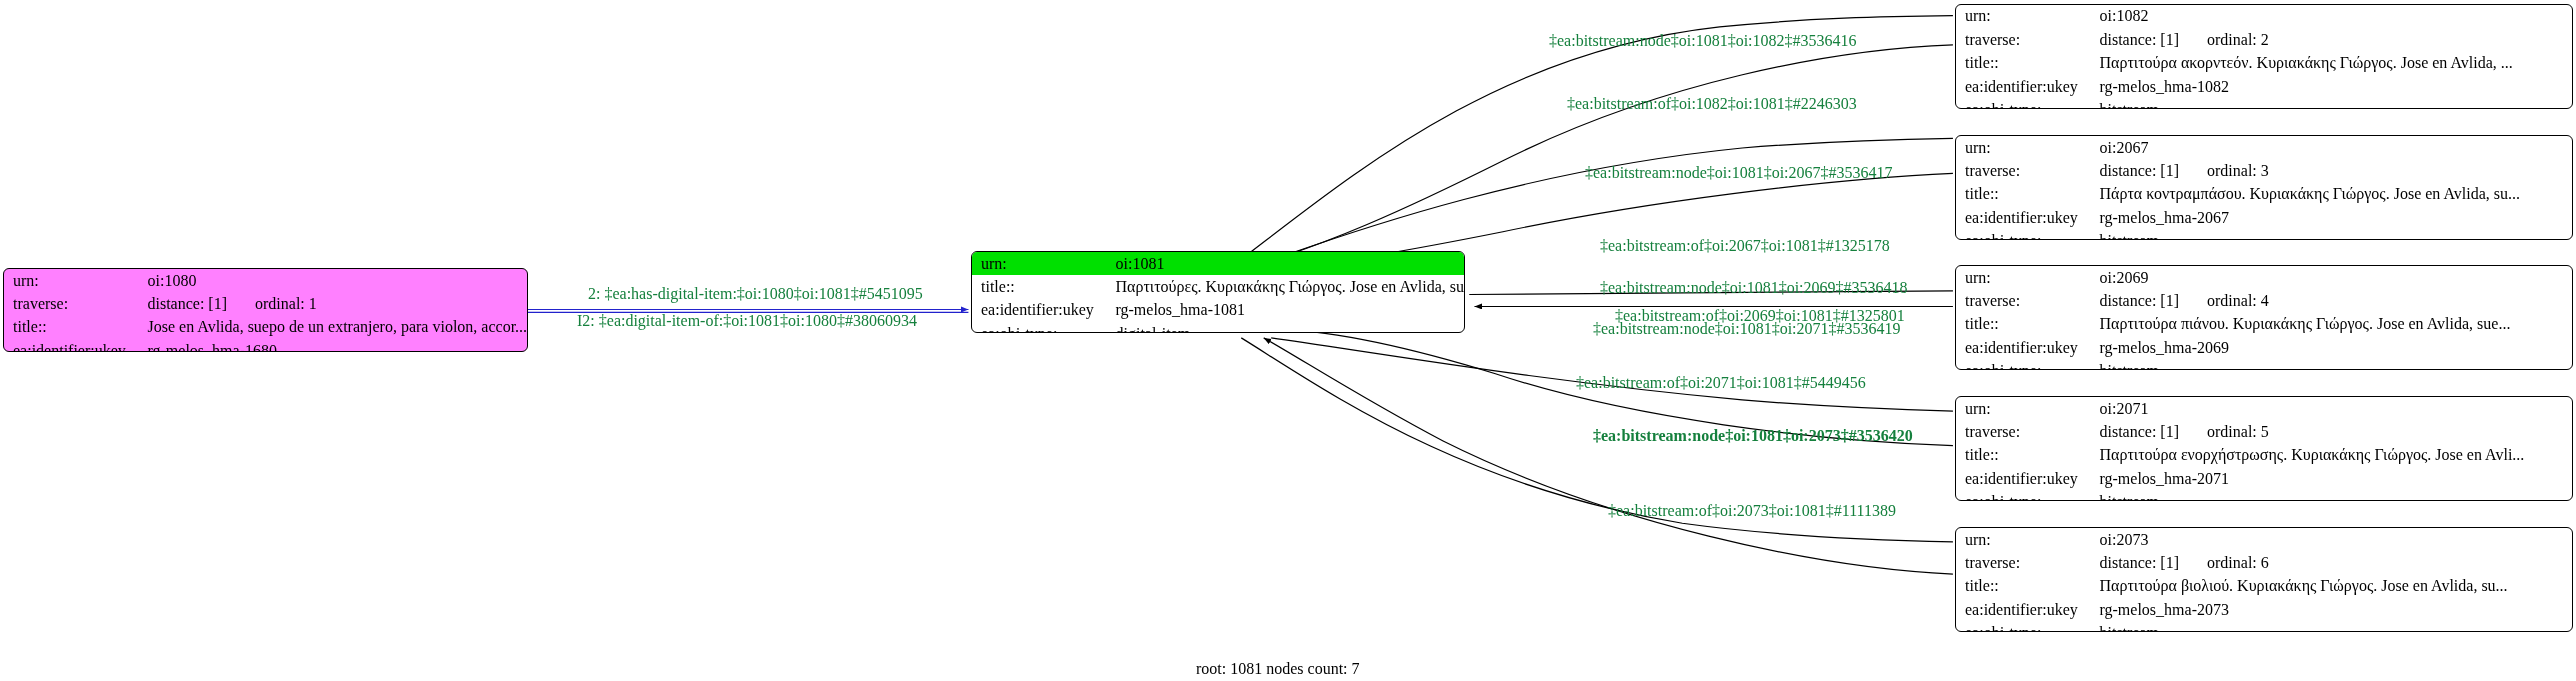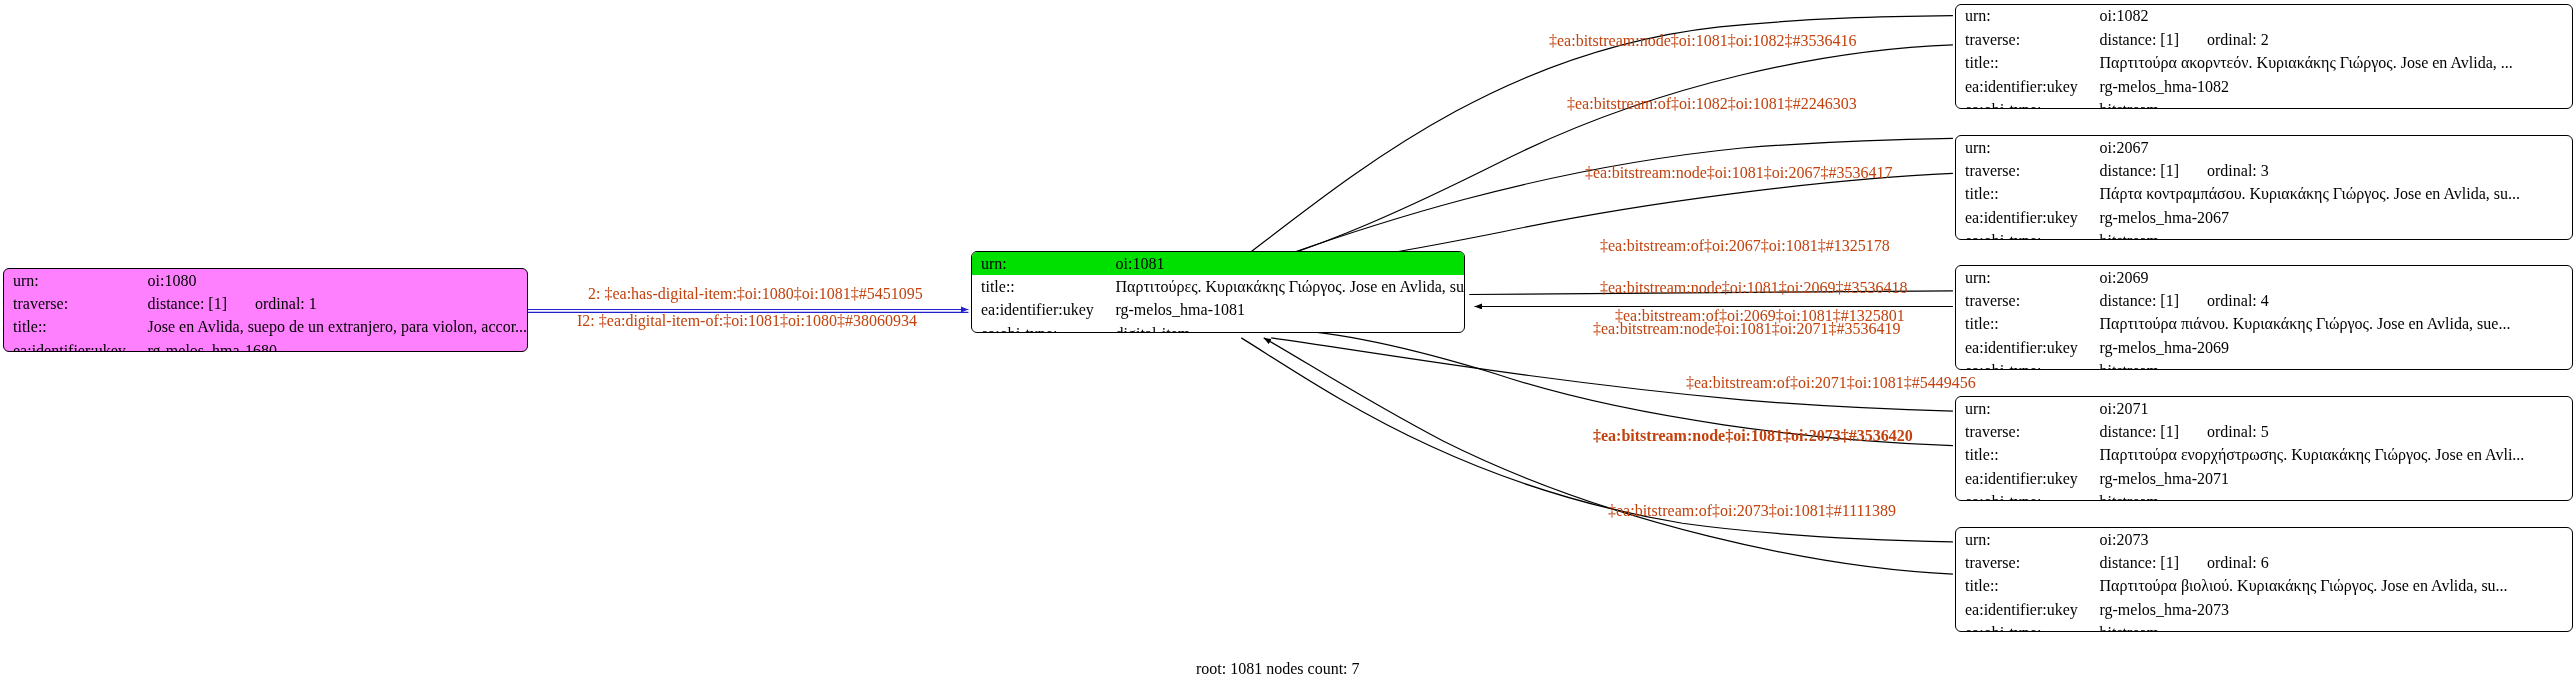--- a/index.html
+++ b/index.html
@@ -58,21 +58,21 @@
     background: #00e000;
   }
   .node .sep {
     display: inline-block;
     width: 28px;
   }
   .edge-label {
     position: absolute;
     font-size: 16px;
     line-height: 1.05;
-    color: #c2410c;
+    color: #15803d;
     white-space: nowrap;
     background: transparent;
   }
   .footer {
     position: absolute;
     font-size: 16px;
     color: #000000;
     white-space: nowrap;
   }
 </style>
@@ -323,21 +323,21 @@
   <div class="edge-label" style="left:1549px; top:33px;">‡ea:bitstream:node‡oi:1081‡oi:1082‡#3536416</div>
   <div class="edge-label" style="left:1567px; top:96px;">‡ea:bitstream:of‡oi:1082‡oi:1081‡#2246303</div>
 
   <div class="edge-label" style="left:1585px; top:165px;">‡ea:bitstream:node‡oi:1081‡oi:2067‡#3536417</div>
   <div class="edge-label" style="left:1600px; top:238px;">‡ea:bitstream:of‡oi:2067‡oi:1081‡#1325178</div>
 
   <div class="edge-label" style="left:1600px; top:280px;">‡ea:bitstream:node‡oi:1081‡oi:2069‡#3536418</div>
   <div class="edge-label" style="left:1615px; top:308px;">‡ea:bitstream:of‡oi:2069‡oi:1081‡#1325801</div>
 
   <div class="edge-label" style="left:1593px; top:321px;">‡ea:bitstream:node‡oi:1081‡oi:2071‡#3536419</div>
-  <div class="edge-label" style="left:1686px; top:375px;">‡ea:bitstream:of‡oi:2071‡oi:1081‡#5449456</div>
+  <div class="edge-label" style="left:1576px; top:375px;">‡ea:bitstream:of‡oi:2071‡oi:1081‡#5449456</div>
 
   <div class="edge-label" style="left:1593px; top:428px;font-weight:bold;">‡ea:bitstream:node‡oi:1081‡oi:2073‡#3536420</div>
   <div class="edge-label" style="left:1608px; top:503px;">‡ea:bitstream:of‡oi:2073‡oi:1081‡#1111389</div>
 
   <div class="footer" style="left:1196px; top:660px;">root: 1081 nodes count: 7</div>
 
 </div>
 
 
 </body></html>

